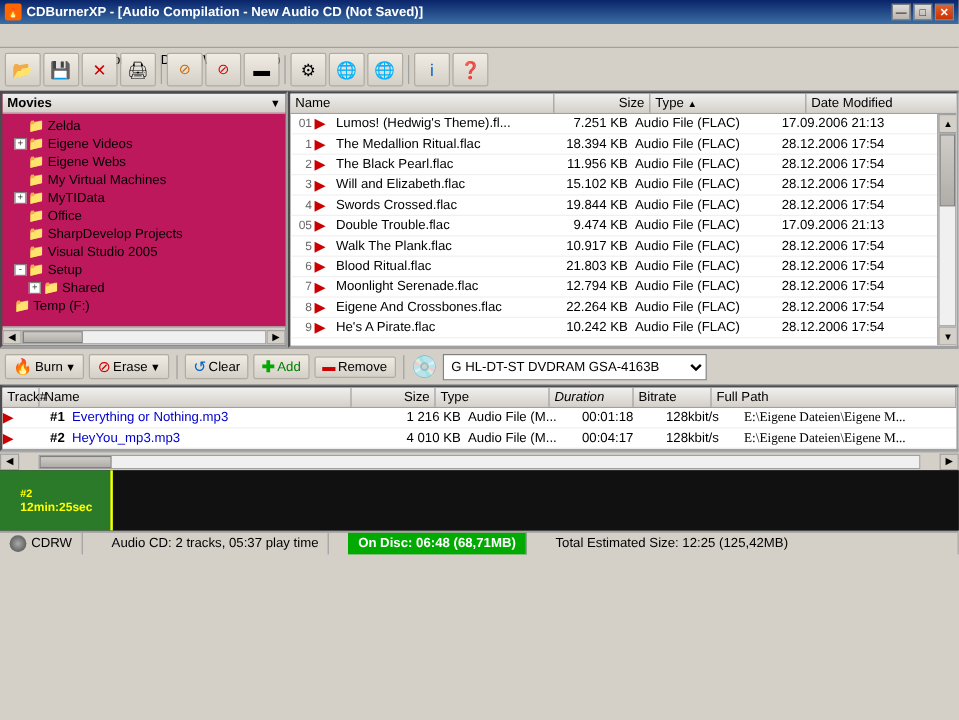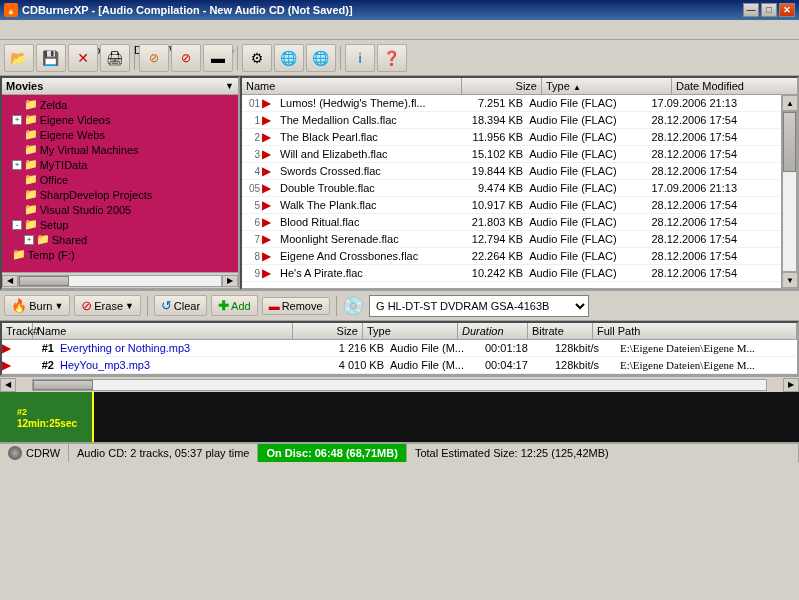--- a/index.html
+++ b/index.html
@@ -264,21 +264,21 @@
     #timeline-rest { flex: 1; background: #111; }
 
     
     #statusbar {
       height: 20px;
       background: #d4d0c8;
       border-top: 2px solid #a0a0a0;
       display: flex;
       align-items: center;
       font-size: 11px;
-      gap: 0;
+      gap: 16px;
       justify-content: space-between;
     }
     .status-segment {
       height: 100%;
       display: flex;
       align-items: center;
       padding: 0 8px;
       border-right: 1px solid #a0a0a0;
       white-space: nowrap;
     }
@@ -461,21 +461,21 @@
     <span class="fc-num">01</span>
     <span class="fc-icon"><span style="color:#cc0000;font-size:12px;">▶</span></span>
     <span class="fc-name">Lumos! (Hedwig's Theme).fl...</span>
     <span class="fc-size">7.251 KB</span>
     <span class="fc-type">Audio File (FLAC)</span>
     <span class="fc-date">17.09.2006 21:13</span>
   </div>
           <div class="file-row">
     <span class="fc-num">1</span>
     <span class="fc-icon"><span style="color:#cc0000;font-size:12px;">▶</span></span>
-    <span class="fc-name">The Medallion Calls.flac</span>
+    <span class="fc-name">The Medallion Ritual.flac</span>
     <span class="fc-size">18.394 KB</span>
     <span class="fc-type">Audio File (FLAC)</span>
     <span class="fc-date">28.12.2006 17:54</span>
   </div>
           <div class="file-row">
     <span class="fc-num">2</span>
     <span class="fc-icon"><span style="color:#cc0000;font-size:12px;">▶</span></span>
     <span class="fc-name">The Black Pearl.flac</span>
     <span class="fc-size">11.956 KB</span>
     <span class="fc-type">Audio File (FLAC)</span>

